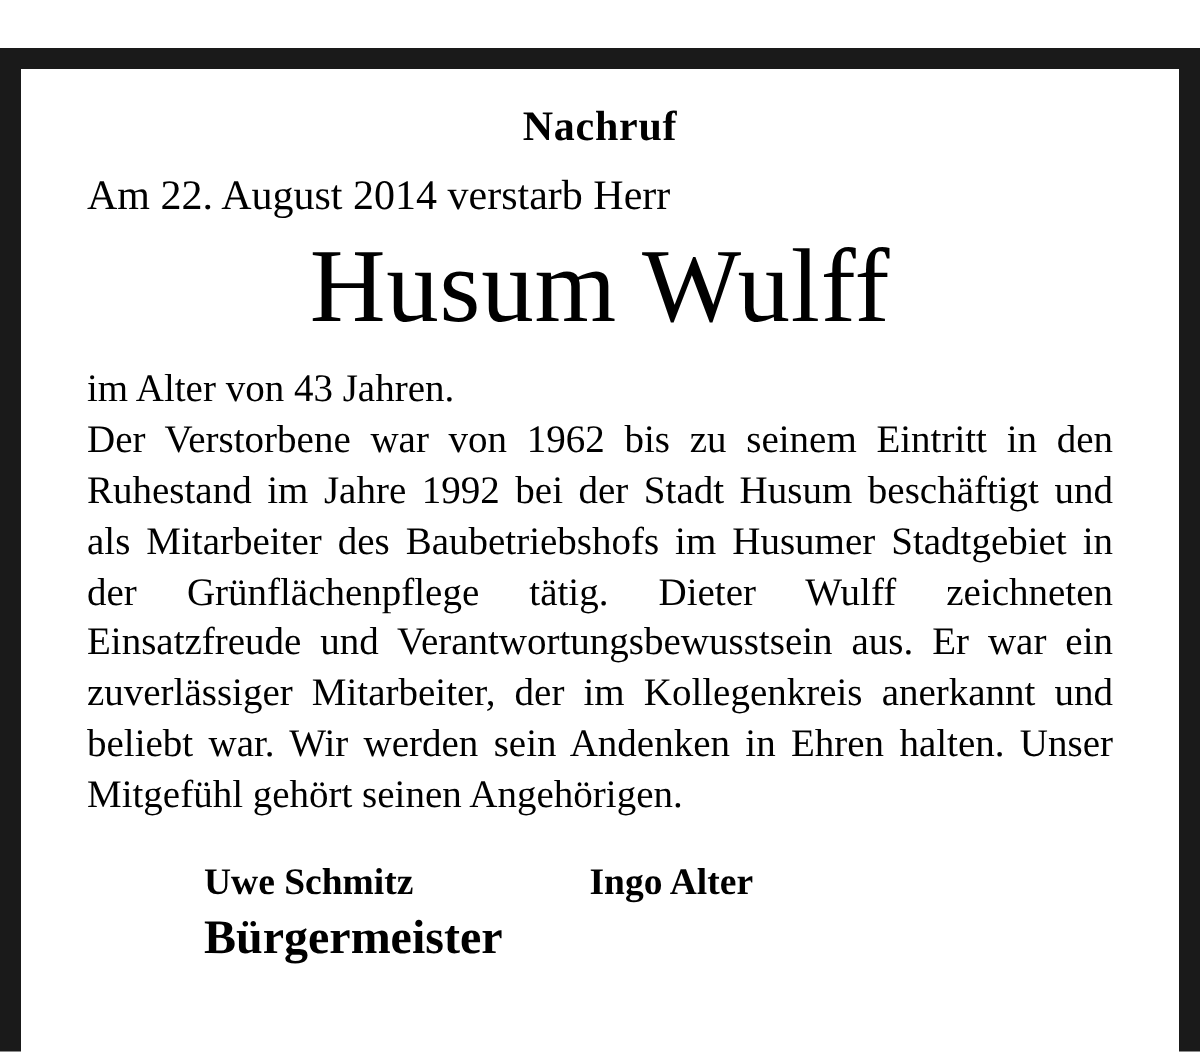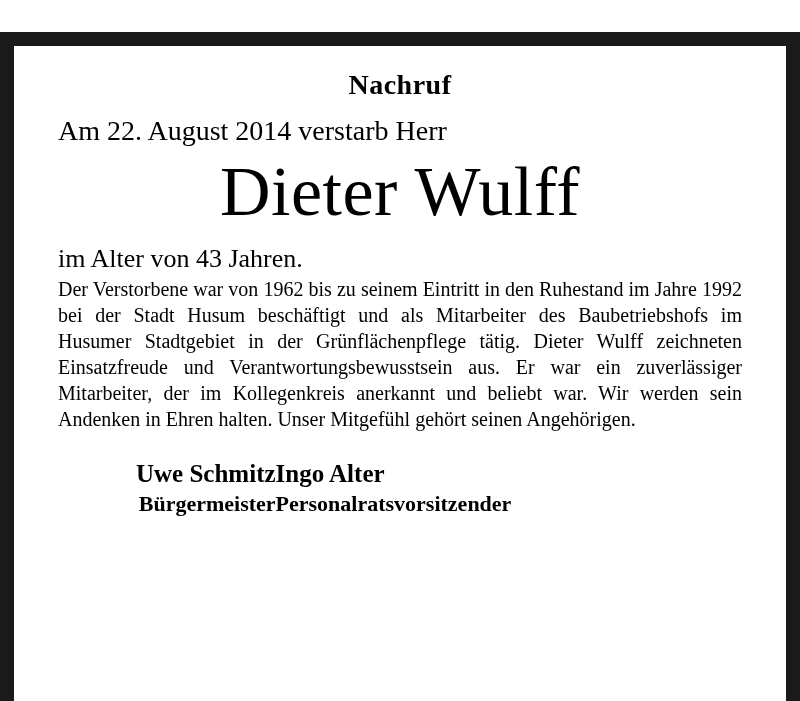--- a/index.html
+++ b/index.html
@@ -40,84 +40,84 @@
   }
   .deceased-name {
     text-align: center;
     font-size: 70px;
     line-height: 1.05;
     margin: 6px 0 14px 0;
     letter-spacing: 0.5px;
     white-space: nowrap;
   }
   .body-text {
-    font-size: 20px;
+    font-size: 26px;
     line-height: 1.30;
     text-align: justify;
     text-justify: inter-word;
     margin: 0;
   }
   .body-text p {
     margin: 0;
   }
   .age-line {
     font-size: 26px;
     line-height: 1.30;
     margin: 0 0 0 0;
     text-align: left;
   }
   .signatories {
     margin-top: 26px;
     display: flex;
     flex-direction: row;
+    gap: 58px;
     padding-left: 78px;
   }
   .signatory {
     display: flex;
     flex-direction: column;
   }
   .signatory-name {
     font-weight: bold;
     font-size: 25px;
     line-height: 1.25;
     white-space: nowrap;
   }
   .signatory-role {
     font-weight: bold;
-    font-size: 22px;
+    font-size: 32px;
     line-height: 1.25;
     white-space: nowrap;
     text-align: right;
   }
   .spacer {
     flex: 1 1 auto;
   }
 </style>
 </head>
 <body>
 
 <div class="obituary-frame">
 
   <div class="heading">Nachruf</div>
 
   <div class="intro-line">Am 22. August 2014 verstarb Herr</div>
 
-  <div class="deceased-name">Dieter Wulff</div>
+  <div class="deceased-name">Husum Wulff</div>
 
   <div class="age-line">im Alter von 43 Jahren.</div>
 
   <div class="body-text">
     <p>Der Verstorbene war von 1962 bis zu seinem Eintritt in den Ruhestand im Jahre 1992 bei der Stadt Husum beschäftigt und als Mitarbeiter des Baubetriebshofs im Husumer Stadtgebiet in der Grünflächenpflege tätig. Dieter Wulff zeichneten Einsatzfreude und Verantwortungsbewusstsein aus. Er war ein zuverlässiger Mitarbeiter, der im Kollegenkreis anerkannt und beliebt war. Wir werden sein Andenken in Ehren halten. Unser Mitgefühl gehört seinen Angehörigen.</p>
   </div>
 
   <div class="signatories">
     <div class="signatory">
       <div class="signatory-name">Uwe Schmitz</div>
       <div class="signatory-role">Bürgermeister</div>
     </div>
     <div class="signatory">
       <div class="signatory-name">Ingo Alter</div>
-      <div class="signatory-role">Personalratsvorsitzender</div>
     </div>
   </div>
 
   <div class="spacer"></div>
 </div>
 
 </body></html>

